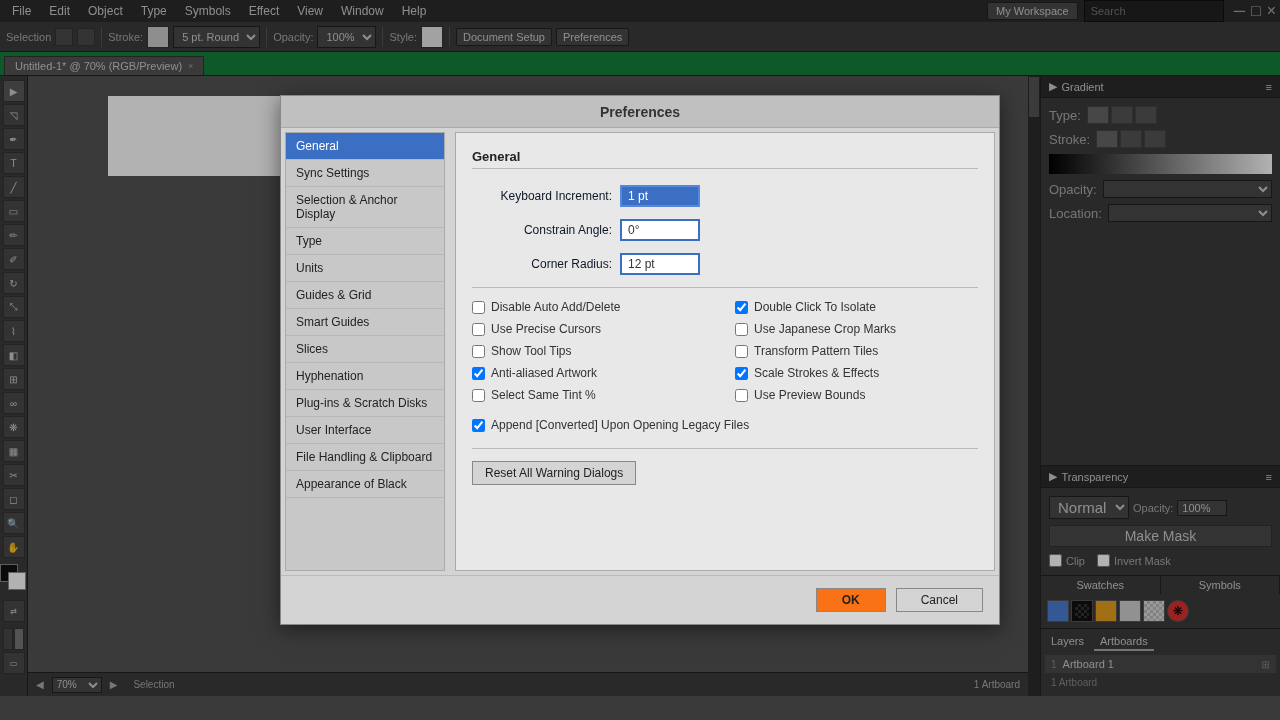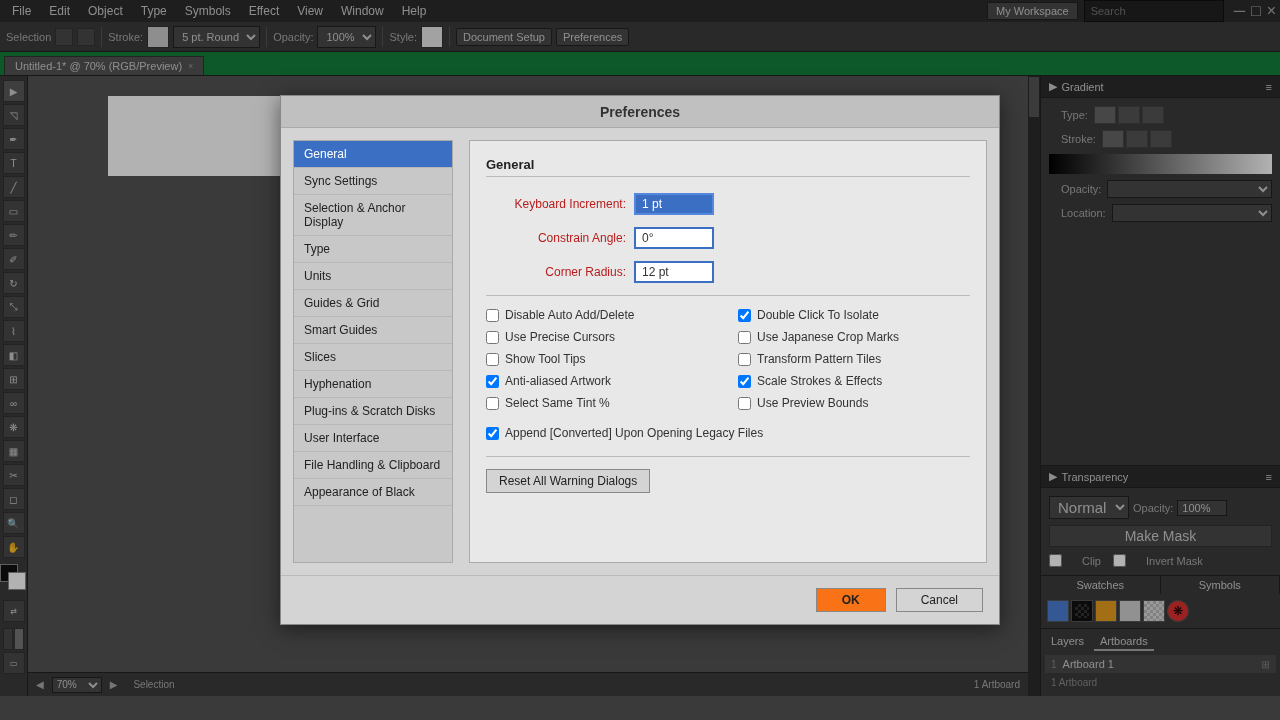--- a/index.html
+++ b/index.html
@@ -179,21 +179,21 @@
     .panel-content {
       padding: 8px;
       flex: 1;
     }
     .panel-row {
       display: flex;
       align-items: center;
       gap: 6px;
       margin-bottom: 6px;
     }
-    .panel-label { color: #aaa; font-size: 11px; margin-left: 12px; }
+    .panel-label { color: #aaa; font-size: 13px; }
     .panel-select {
       background: #4a4a4a;
       border: 1px solid #222;
       color: #ccc;
       font-size: 11px;
       padding: 1px 4px;
       flex: 1;
     }
 
     
@@ -239,21 +239,21 @@
       font-size: 14px;
       padding: 2px 6px;
       cursor: pointer;
       width: 100%;
       margin-bottom: 3px;
       text-align: center;
     }
     .trans-checkbox {
       display: flex;
       align-items: center;
-      gap: 20px;
+      gap: 4px;
       color: #aaa;
       font-size: 11px;
     }
 
     
     .bottom-tabs {
       border-top: 1px solid #222;
       display: flex;
     }
     .bottom-tab {
@@ -330,22 +330,22 @@
       display: flex;
       align-items: center;
       justify-content: center;
       font-size: 14px;
       font-weight: bold;
       color: #333;
     }
     .pref-body {
       display: flex;
       flex: 1;
-      padding: 12px;
-      gap: 16px;
+      padding: 4px;
+      gap: 10px;
     }
     .pref-sidebar {
       width: 160px;
       background: #c8c8c8;
       border: 1px solid #aaa;
       display: flex;
       flex-direction: column;
     }
     .pref-nav-item {
       padding: 6px 10px;
@@ -373,21 +373,21 @@
       border-bottom: 1px solid #bbb;
     }
     .pref-field-row {
       display: flex;
       align-items: center;
       margin-bottom: 12px;
       gap: 8px;
     }
     .pref-field-label {
       font-size: 12px;
-      color: #b91c1c;
+      color: #0f172a;
       text-align: right;
       min-width: 140px;
     }
     .pref-input {
       background: #3a6fc4;
       border: 2px solid #5588dd;
       color: white;
       font-size: 12px;
       padding: 2px 6px;
       width: 80px;

